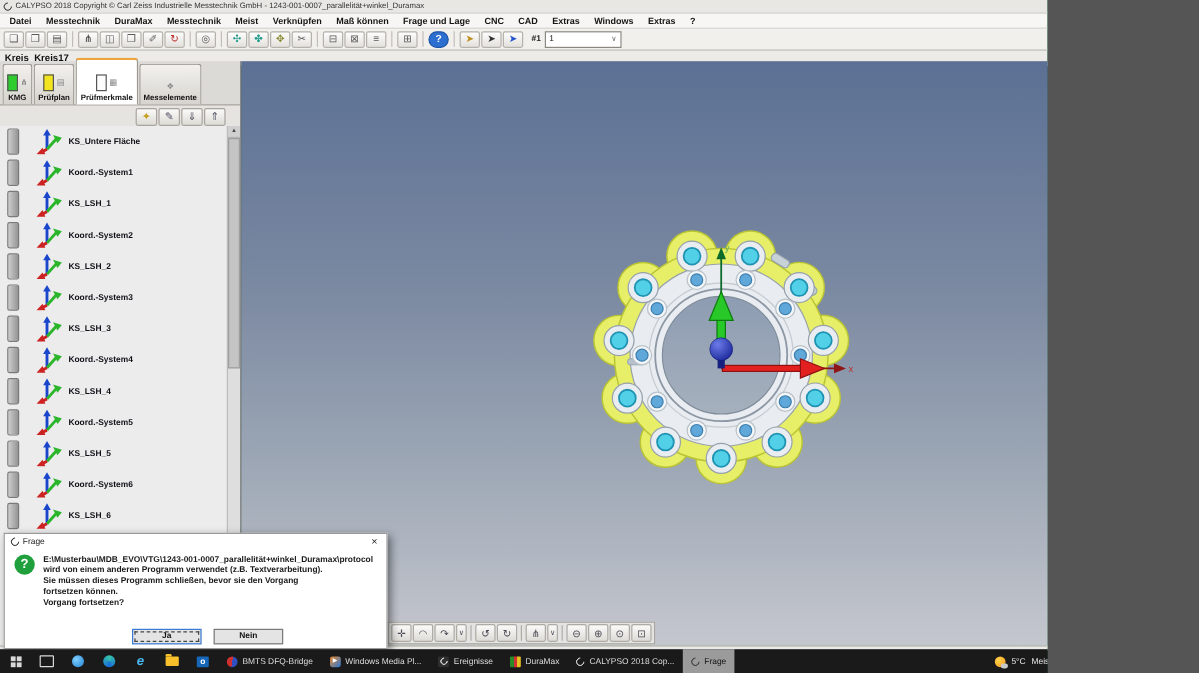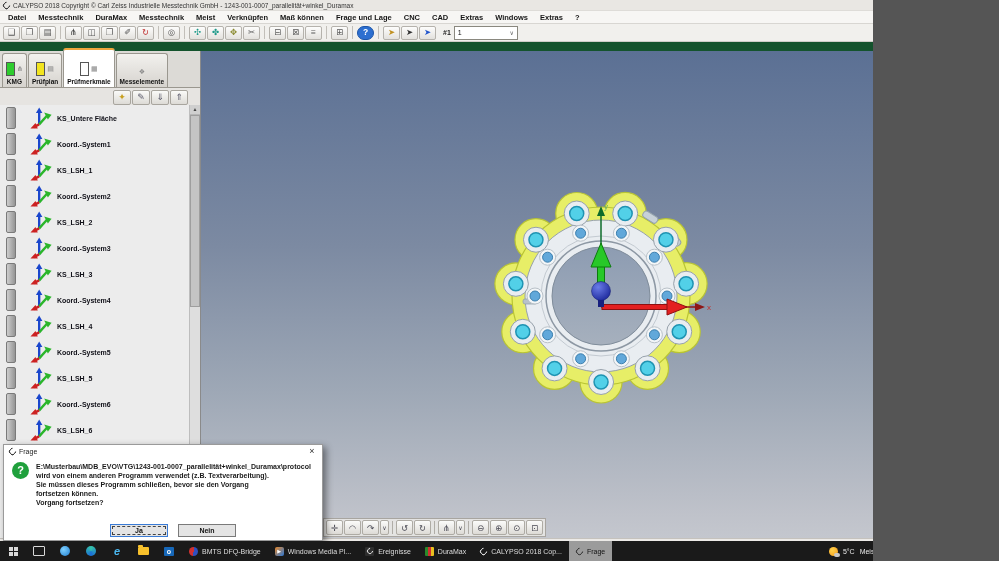--- a/index.html
+++ b/index.html
@@ -194,20 +194,23 @@
     <button class="tb gold">➤</button>
     <button class="tb dark">➤</button>
     <button class="tb blue">➤</button>
     <span class="sel-label">#1</span>
     <div class="sel-box">
       <span>1</span>
       <span class="sel-arrow">∨</span>
     </div>
   </div>
 
+  <div class="contextbar">
+    <span>Kreis  Kreis17</span>
+  </div>
 
   <div class="main">
 
     <div class="left">
       <div class="tabs">
         <div class="tab">
           <span class="tab-icons">
               <span class="bar green"></span>
               <span>⋔</span>
             </span>

